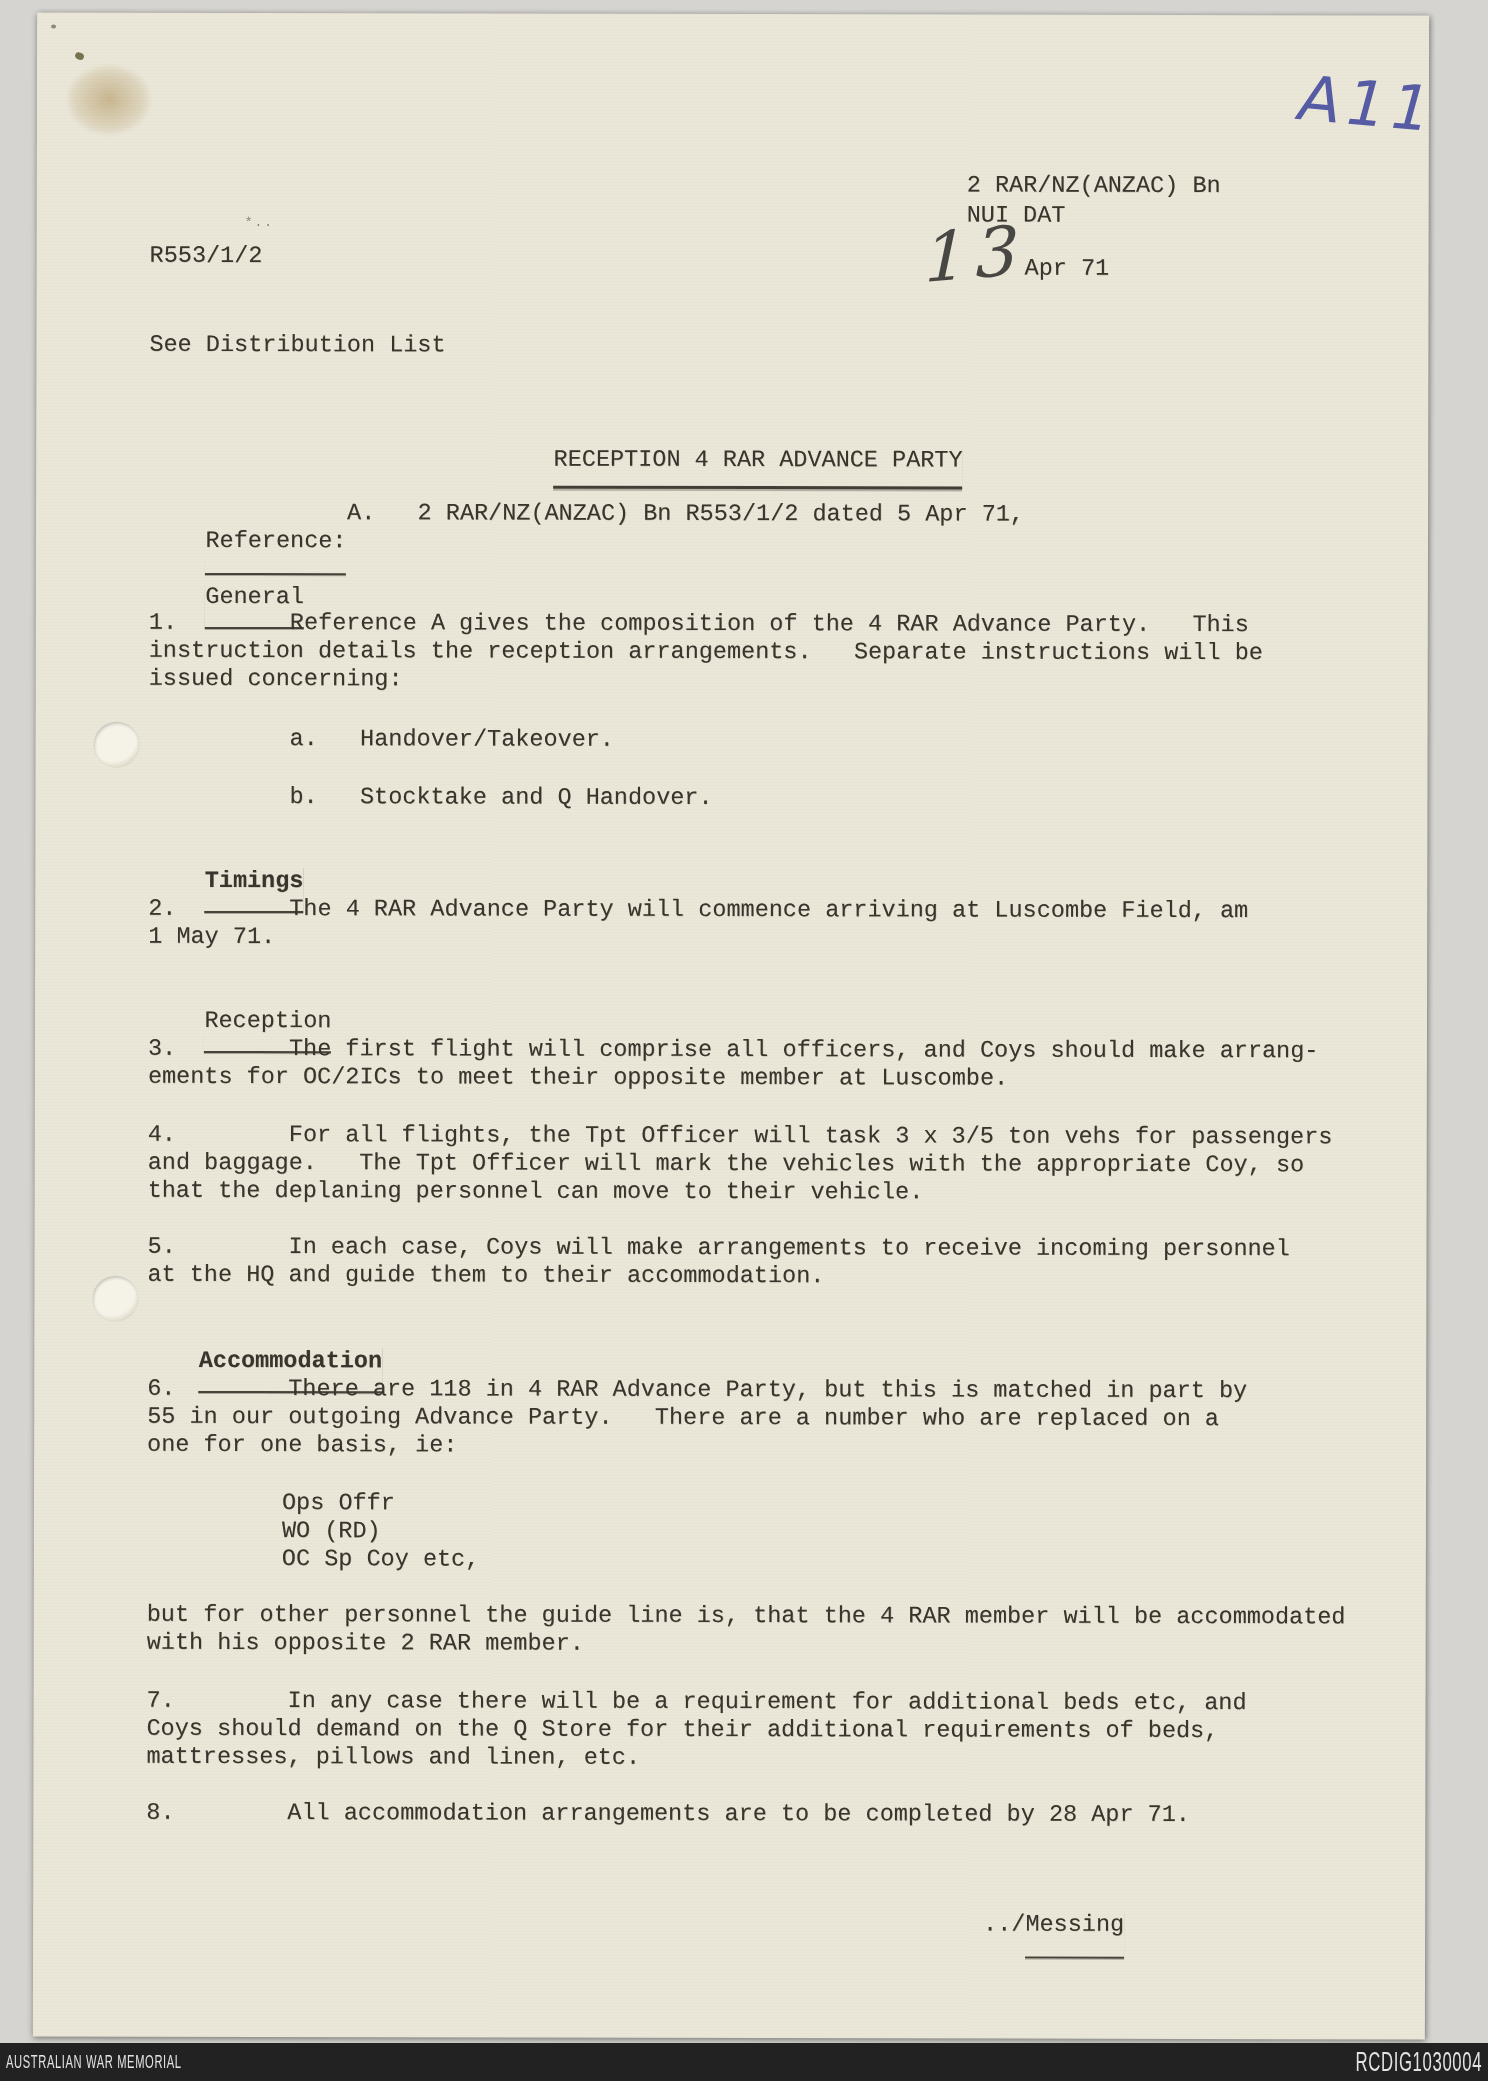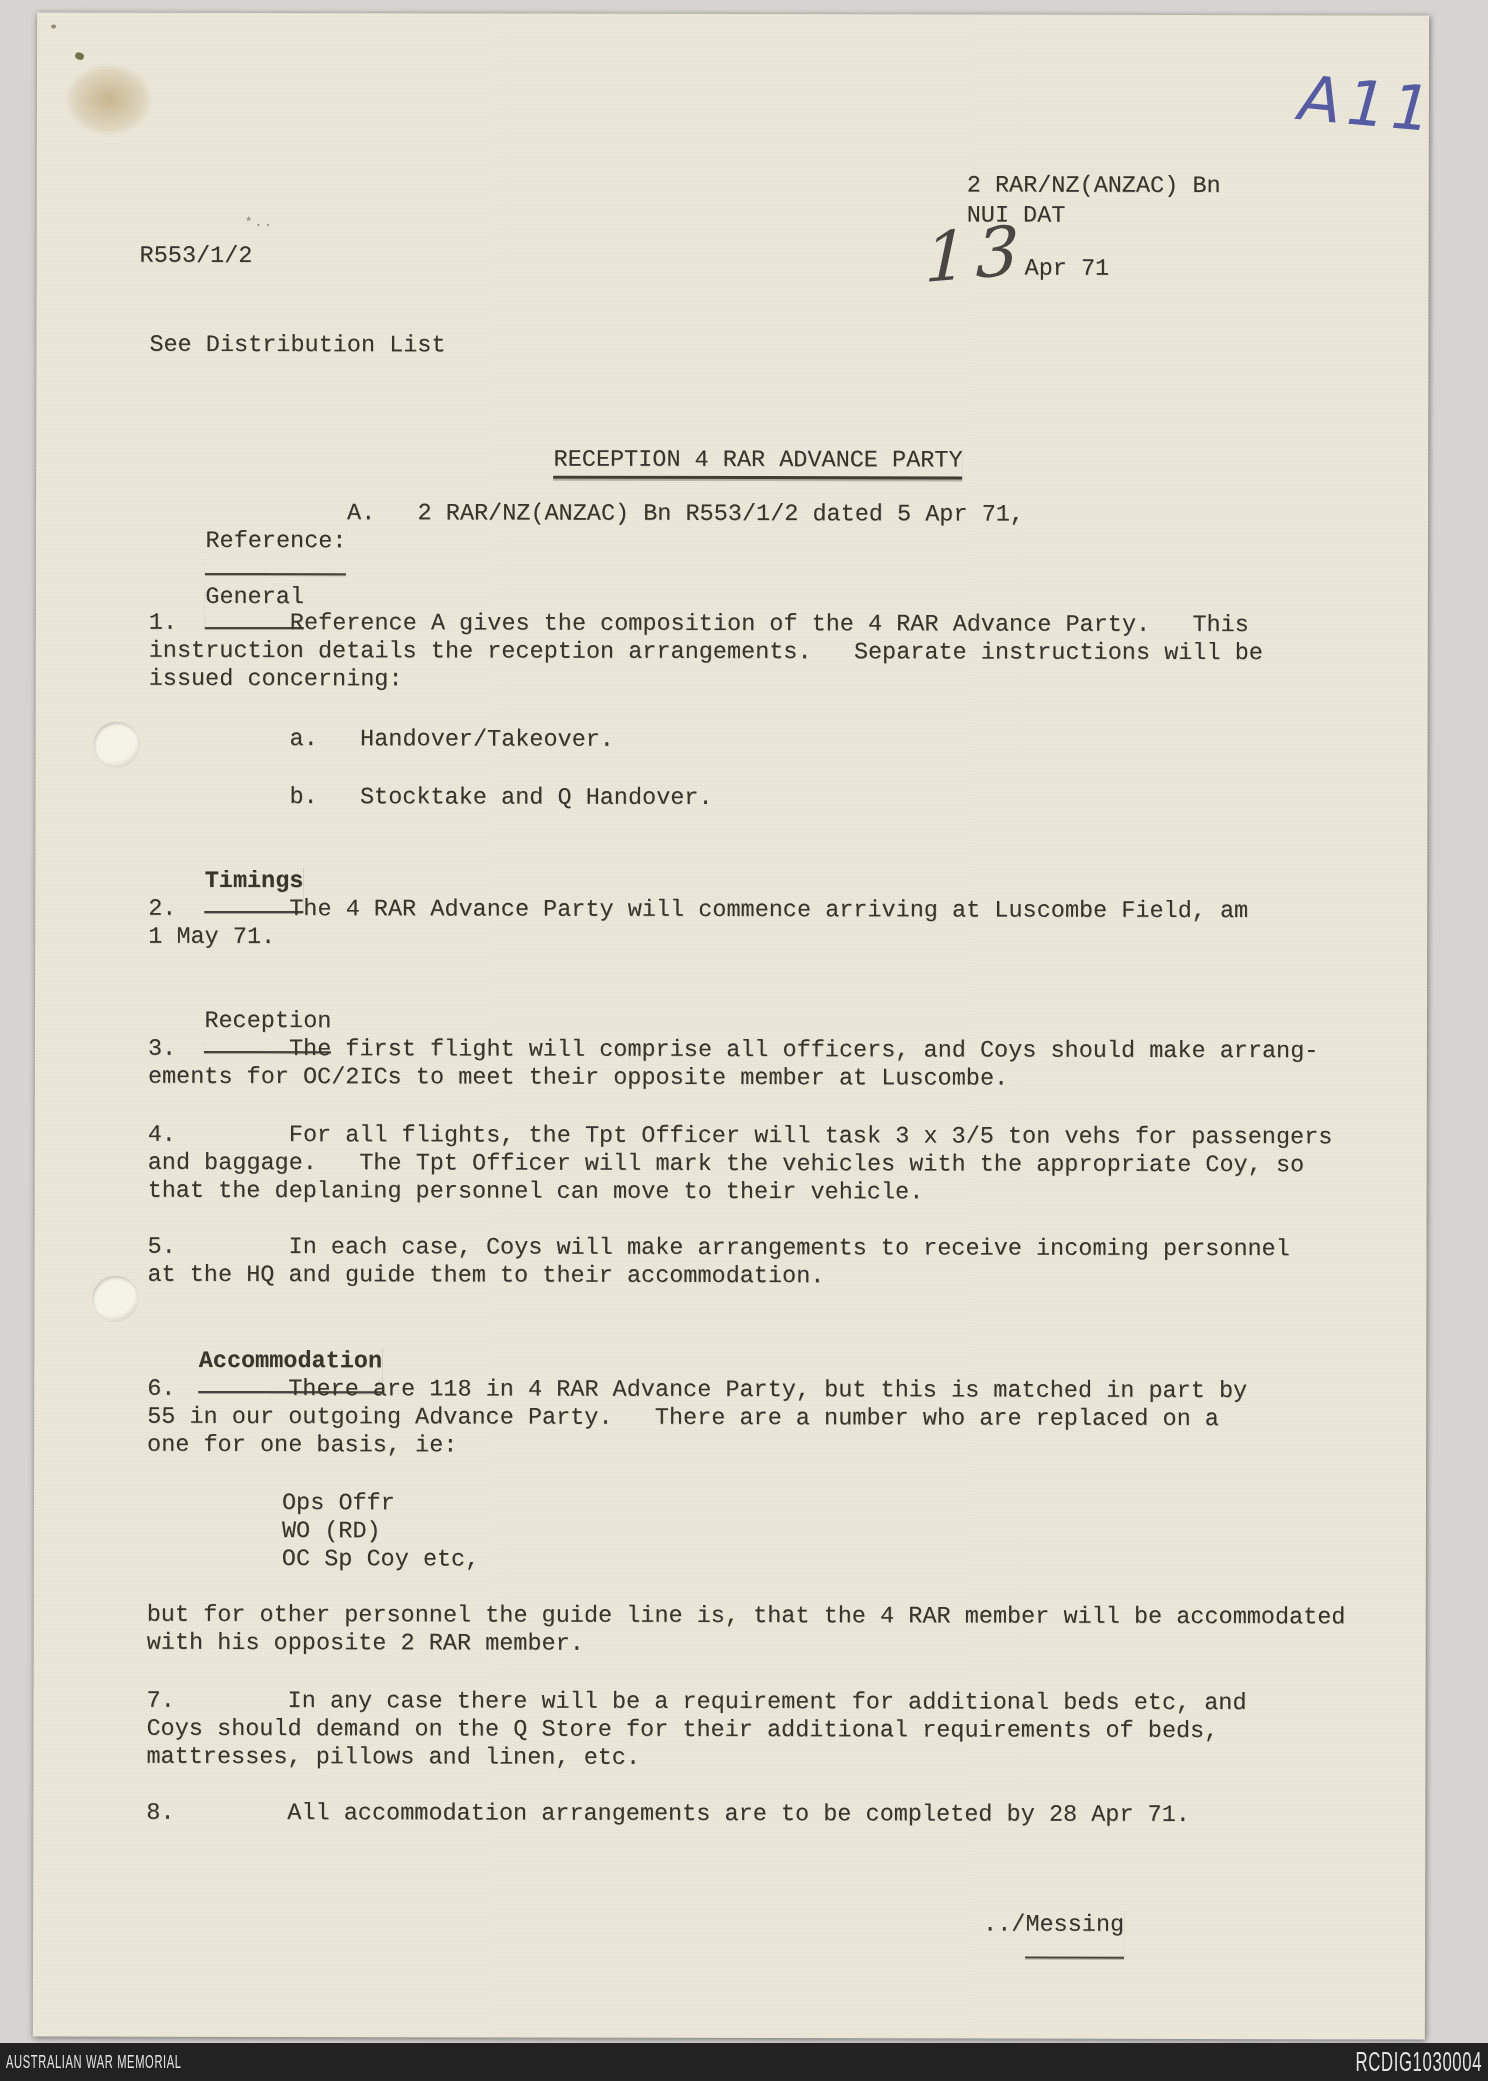--- a/index.html
+++ b/index.html
@@ -18,21 +18,21 @@
   }
   
   .tb{
     position:absolute;white-space:pre;
     font:23.5px/28px "Liberation Mono","DejaVu Sans Mono",monospace;
     color:#3a352c;
     text-shadow:.4px .4px 0 rgba(58,53,44,.32);
   }
   .hd span{border-bottom:2px solid rgba(58,53,44,.92);box-shadow:0 1px 0 rgba(58,53,44,.35);padding-bottom:17px;}
   .title-block{left:461px;top:404px;}
-  .title-block span{border-bottom:3px solid rgba(58,53,44,.95);box-shadow:0 2px 0 rgba(58,53,44,.3);padding-bottom:3px;}
+  .title-block span{border-bottom:3px solid rgba(58,53,44,.95);box-shadow:0 2px 0 rgba(58,53,44,.3);padding-bottom:13px;}
   .uline{border-bottom:2px solid rgba(58,53,44,.92);box-shadow:0 1px 0 rgba(58,53,44,.35);padding-bottom:19px;}
   
   .hw-day{
     position:absolute;left:888px;top:206px;
     font-family:"DejaVu Serif",serif;font-style:italic;
     font-size:68px;line-height:1;color:#33322f;
     transform:rotate(-5deg) skewX(-6deg);
     letter-spacing:8px;opacity:.88;
   }
   .hw-annotation{
@@ -77,21 +77,21 @@
   <div class="stain"></div>
   <div class="speck1"></div>
   <div class="speck2"></div>
   <div class="hole h1"></div>
   <div class="hole h2"></div>
 
   <div class="hw-annotation">A11</div>
 
   <div class="tb" style="left:930px;top:156px;line-height:30px;">2 RAR/NZ(ANZAC) Bn
 NUI DAT</div>
-  <div class="tb" style="left:103px;top:229px;text-align:center;">R553/1/2</div>
+  <div class="tb" style="left:113px;top:229px;text-align:center;">R553/1/2</div>
   <div class="smudge">*..</div>
   <div class="hw-day">13</div>
   <div class="tb" style="left:988px;top:240px;">Apr 71</div>
 
   <div class="tb" style="left:113px;top:318px;">See Distribution List</div>
 
   <div class="tb title-block">
     <span>RECEPTION 4 RAR ADVANCE PARTY</span>
   </div>
 

